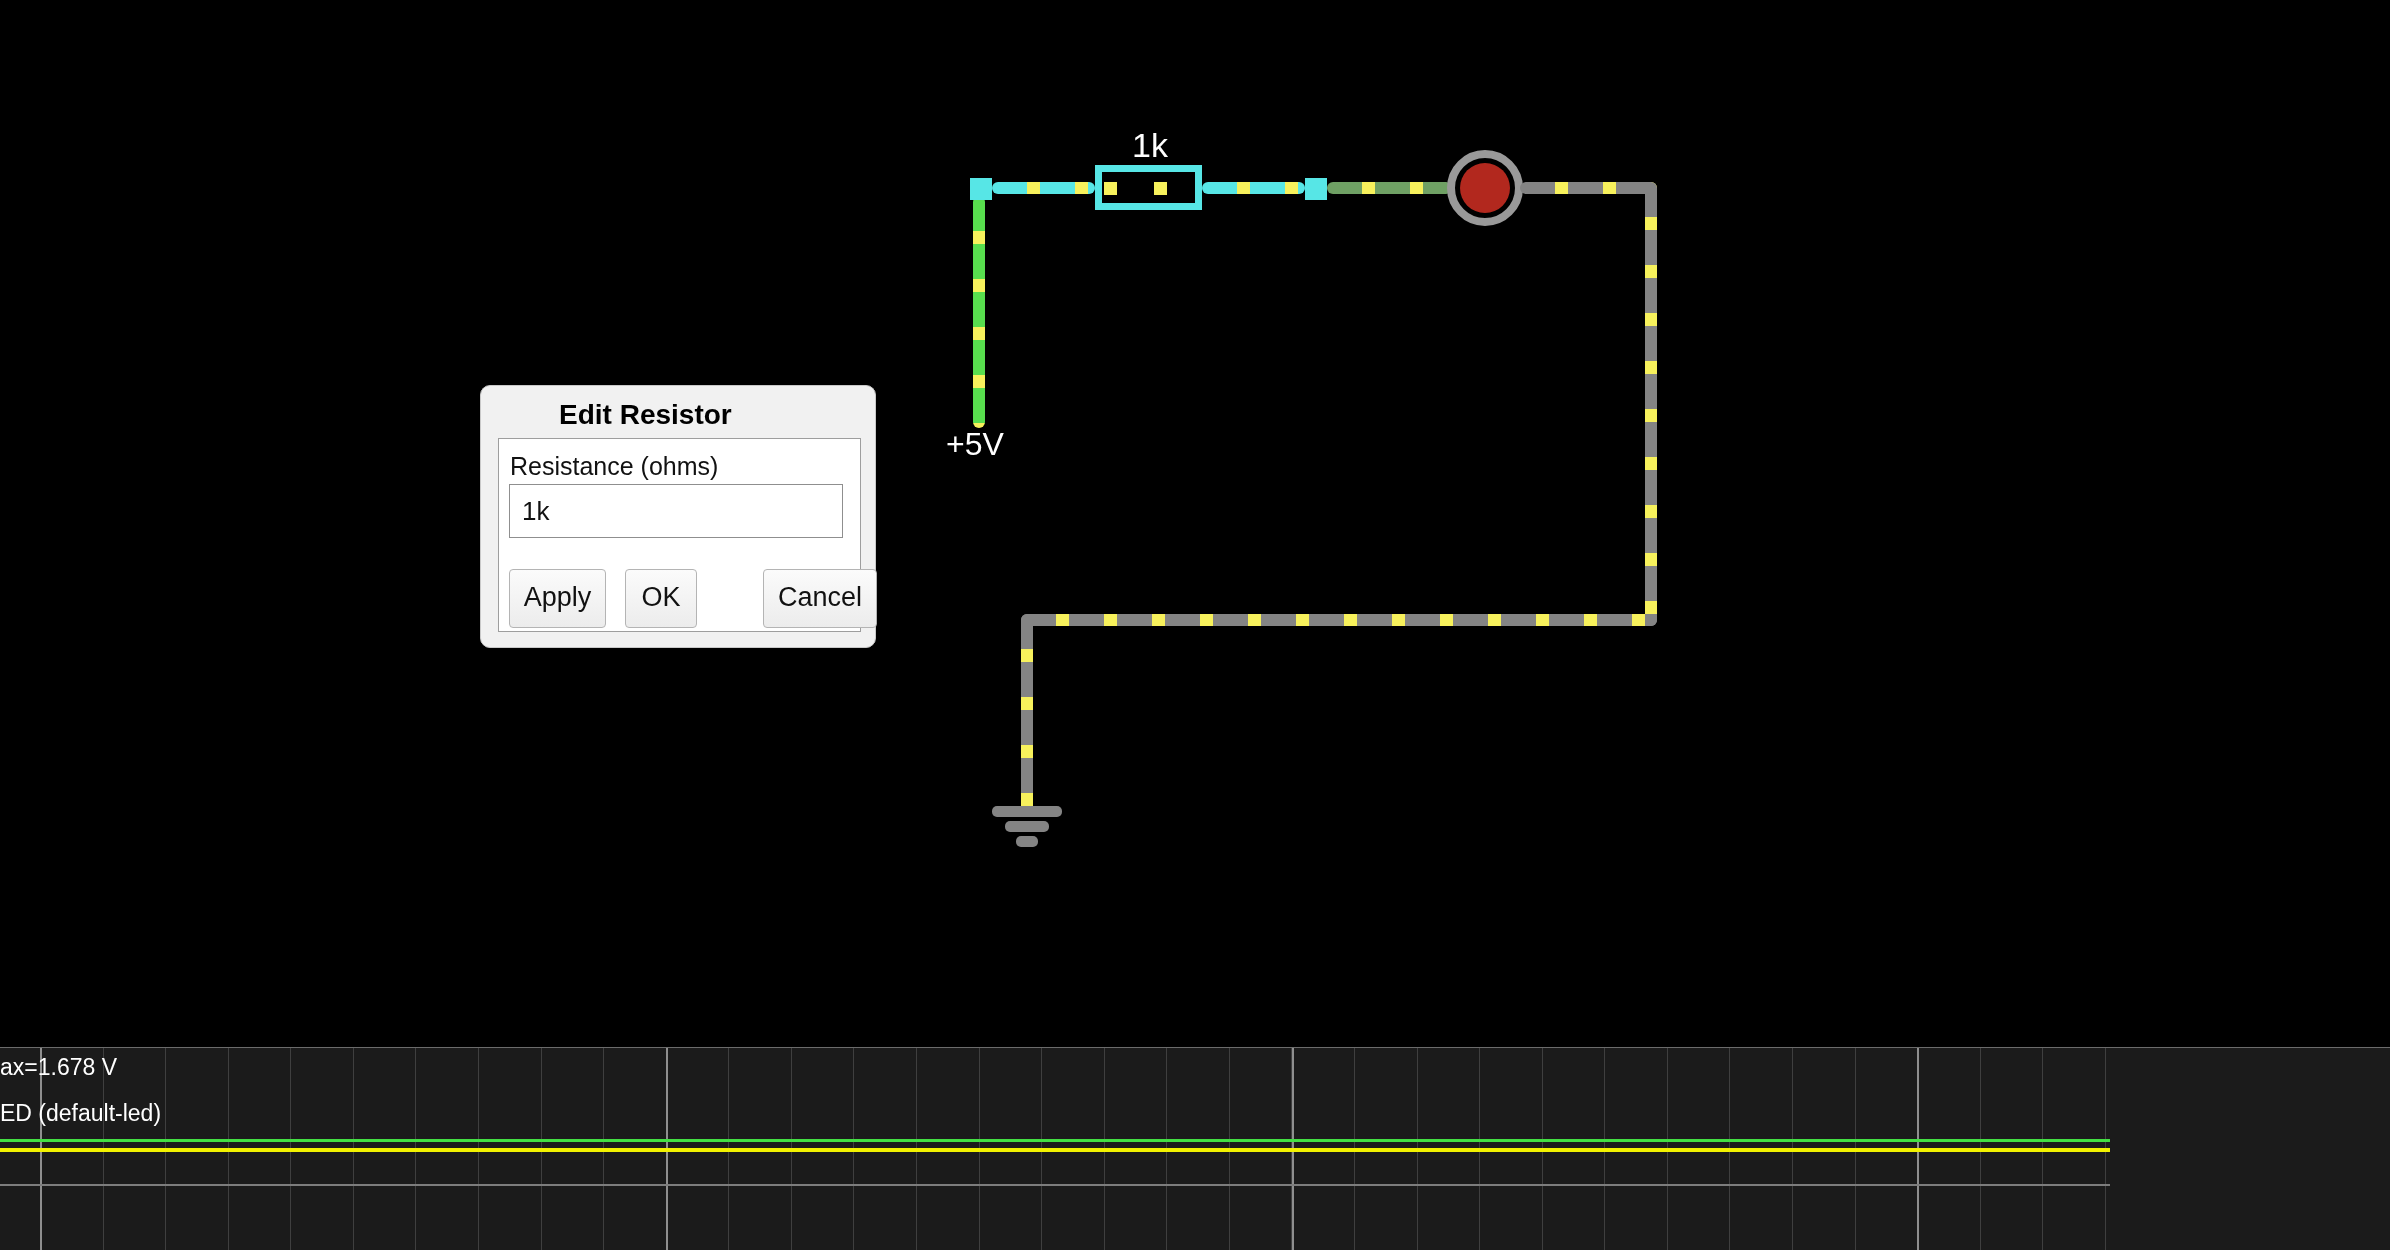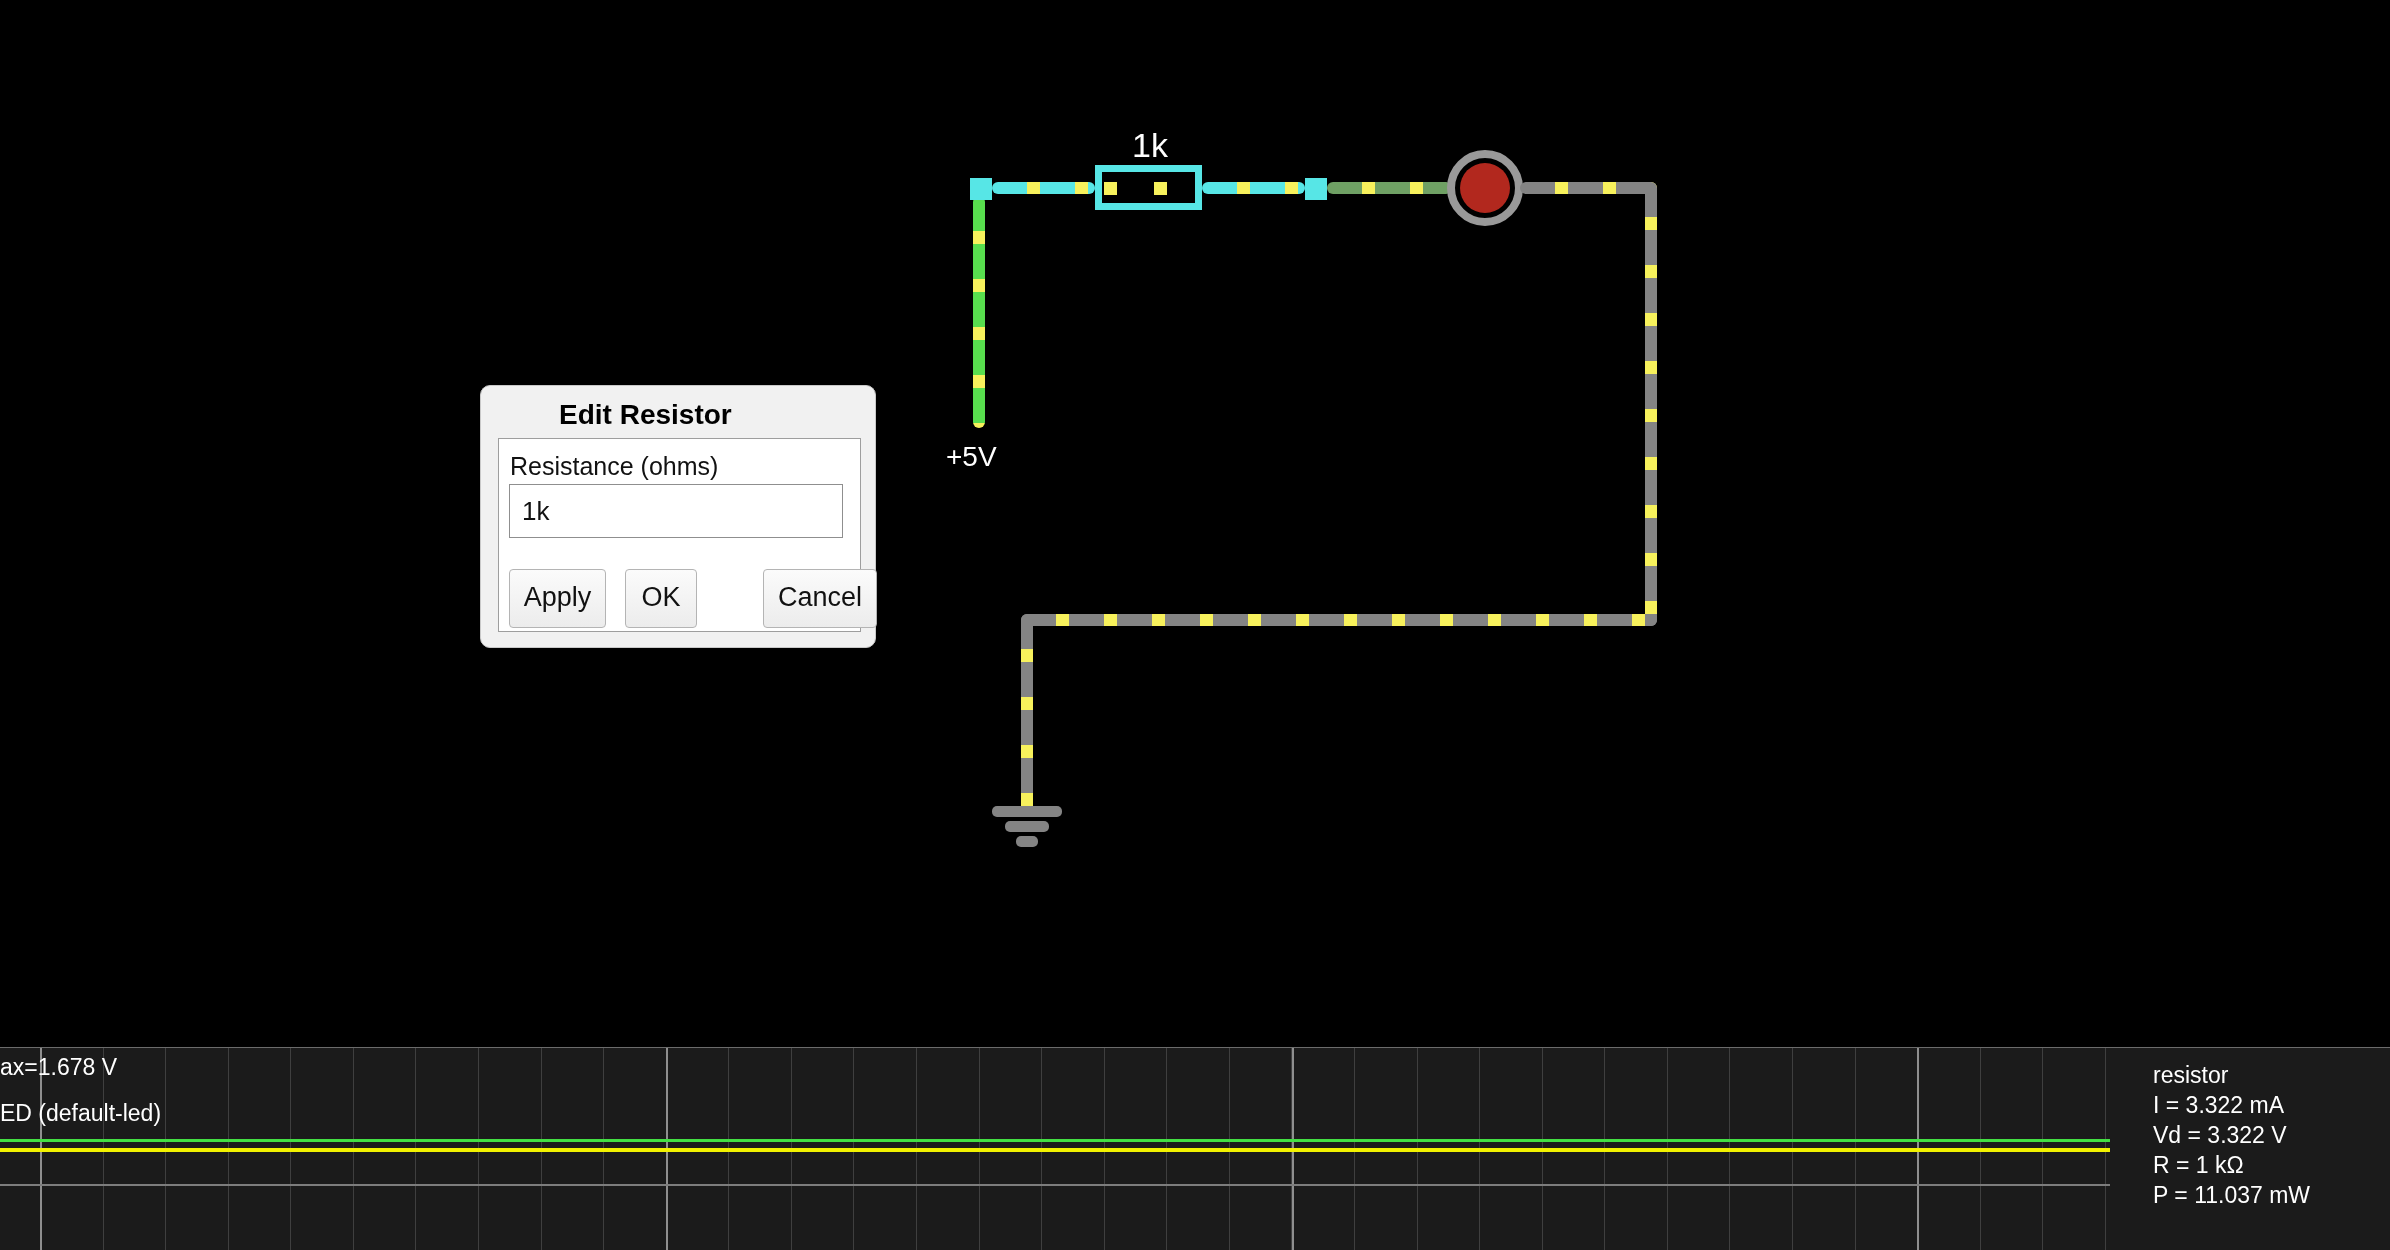--- a/index.html
+++ b/index.html
@@ -74,21 +74,21 @@
   .scope-text{position:absolute;color:var(--label-white);font-size:23px;line-height:30px;}
   #scope-info{position:absolute;left:2153px;top:12px;color:var(--label-white);
       font-size:23px;line-height:30px;}
 </style>
 </head>
 <body>
 
 <div id="stage">
 
   <div class="wire v green-hi dots-v" style="left:973px;top:196px;height:232px;"></div>
-  <div class="ckt-label" style="left:946px;top:441px;font-size:28px;">+5V</div>
+  <div class="ckt-label" style="left:946px;top:426px;font-size:32px;">+5V</div>
 
   <div class="handle" style="left:970px;top:178px;"></div>
   <div class="wire h cyan dots-h" style="left:992px;top:182px;width:103px;"></div>
   <div id="resistor-body">
     <div id="resistor-dots"></div>
   </div>
   <div class="ckt-label" style="left:1100px;top:126px;width:100px;text-align:center;font-size:34px;">1k</div>
   <div class="wire h cyan dots-h" style="left:1202px;top:182px;width:103px;"></div>
   <div class="handle" style="left:1305px;top:178px;"></div>
 
@@ -124,20 +124,13 @@
     <div class="grid-major" style="left:40px;"></div>
     <div class="grid-major" style="left:666px;"></div>
     <div class="grid-major" style="left:1292px;"></div>
     <div class="grid-major" style="left:1917px;"></div>
     <div id="scope-baseline"></div>
     <div id="trace-voltage"></div>
     <div id="trace-current"></div>
   </div>
   <div class="scope-text" style="left:0;top:4px;">ax=1.678 V</div>
   <div class="scope-text" style="left:0;top:50px;">ED (default-led)</div>
-  <div id="scope-info">
-    <div>resistor</div>
-    <div>I = 3.322 mA</div>
-    <div>Vd = 3.322 V</div>
-    <div>R = 1 kΩ</div>
-    <div>P = 11.037 mW</div>
-  </div>
 </div>
 
 </body></html>

